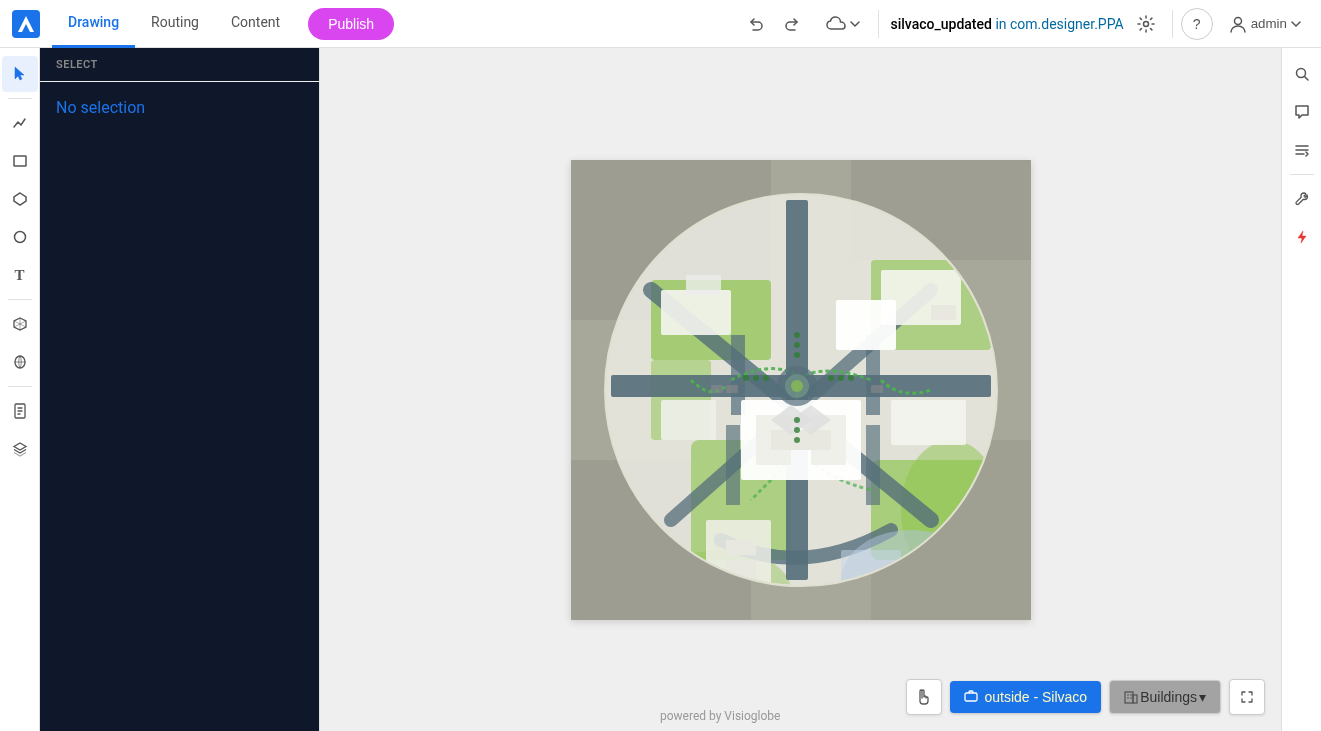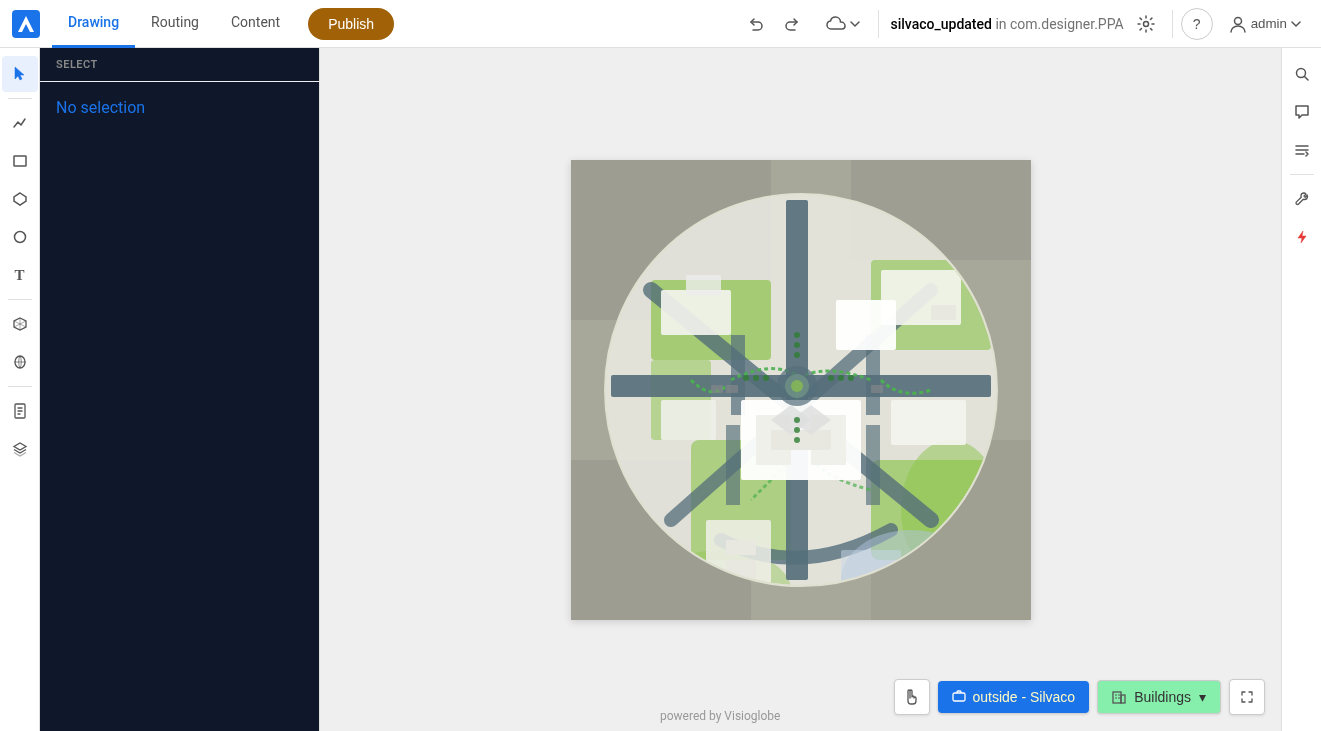--- a/index.html
+++ b/index.html
@@ -16,21 +16,21 @@
       display: flex; align-items: center; justify-content: center;
       color: white; font-weight: bold; font-size: 14px; flex-shrink: 0;
     }
     .nav-tabs { display: flex; align-items: flex-start; gap: 0; margin-left: 4px; }
     .nav-tab {
       padding: 14px 16px; cursor: pointer; font-size: 14px; color: #555;
       border-bottom: 3px solid transparent; height: 48px; display: flex; align-items: center;
     }
     .nav-tab.active { color: #1a73e8; border-bottom: 3px solid #1a73e8; font-weight: 500; }
     .publish-btn {
-      background: #a16207; color: white; border: none; border-radius: 20px;
+      background: #d946ef; color: white; border: none; border-radius: 20px;
       padding: 8px 20px; font-size: 14px; cursor: pointer; font-weight: 500;
       margin-left: 4px;
     }
     .header-spacer { flex: 1; }
     .undo-redo { display: flex; gap: 4px; }
     .icon-btn {
       width: 32px; height: 32px; background: none; border: none; cursor: pointer;
       display: flex; align-items: center; justify-content: center; color: #555;
       border-radius: 4px; font-size: 16px;
     }
@@ -110,22 +110,22 @@
       width: 36px; height: 36px; background: #fff; border: 1px solid #ccc;
       border-radius: 4px; display: flex; align-items: center; justify-content: center;
       cursor: pointer; font-size: 16px; box-shadow: 0 1px 3px rgba(0,0,0,0.1);
     }
     .location-btn {
       background: #1a73e8; color: #fef9c3; border: none; border-radius: 4px;
       padding: 8px 14px; font-size: 14px; cursor: pointer; display: flex; align-items: center; gap: 6px;
       box-shadow: 0 1px 3px rgba(0,0,0,0.2);
     }
     .buildings-btn {
-      background: #86efac; color: #333; border: 1px solid #ccc; border-radius: 4px;
-      padding: 8px 14px; font-size: 14px; cursor: pointer; display: flex; align-items: center; gap: 8px;
+      background: #a3a3a3; color: #333; border: 1px solid #ccc; border-radius: 4px;
+      padding: 8px 14px; font-size: 14px; cursor: pointer; display: flex; align-items: center; gap: 2px;
       box-shadow: 0 1px 3px rgba(0,0,0,0.1);
     }
     .fullscreen-btn {
       width: 36px; height: 36px; background: #fff; border: 1px solid #ccc;
       border-radius: 4px; display: flex; align-items: center; justify-content: center;
       cursor: pointer; font-size: 14px; box-shadow: 0 1px 3px rgba(0,0,0,0.1);
     }
 
     
     .right-sidebar {
@@ -182,21 +182,21 @@
     <svg width="20" height="16" viewBox="0 0 20 16" fill="none">
       <path d="M15 13H5C2.8 13 1 11.2 1 9C1 7 2.5 5.3 4.5 5C5 2.7 7 1 9.5 1C12.3 1 14.5 3.2 14.5 6H15C17.2 6 19 7.8 19 10C19 11.7 17.7 13 16 13" stroke="#555" stroke-width="1.5" stroke-linecap="round"></path>
     </svg>
     <svg width="10" height="8" viewBox="0 0 10 8">
         <path d="M1 2l4 4 4-4" stroke="#555" stroke-width="1.5" fill="none" stroke-linecap="round"></path>
       </svg>
   </button>
 
   <div class="project-info">
     <span>
-      <span style="font-weight:500;">silvaco_updated</span><span style="color:#737373"> in com.designer.PPA</span>
+      <span style="font-weight:500;">silvaco_updated</span><span style="color:#0369a1"> in com.designer.PPA</span>
     </span>
     <button class="settings-btn">
       <svg width="18" height="18" viewBox="0 0 18 18" fill="none">
         <circle cx="9" cy="9" r="2.5" stroke="#555" stroke-width="1.5"></circle>
         <path d="M9 1v2M9 15v2M1 9h2M15 9h2M3.1 3.1l1.4 1.4M13.5 13.5l1.4 1.4M3.1 14.9l1.4-1.4M13.5 4.5l1.4-1.4" stroke="#555" stroke-width="1.5" stroke-linecap="round"></path>
       </svg>
     </button>
   </div>
 
   <button class="help-btn">?</button>

